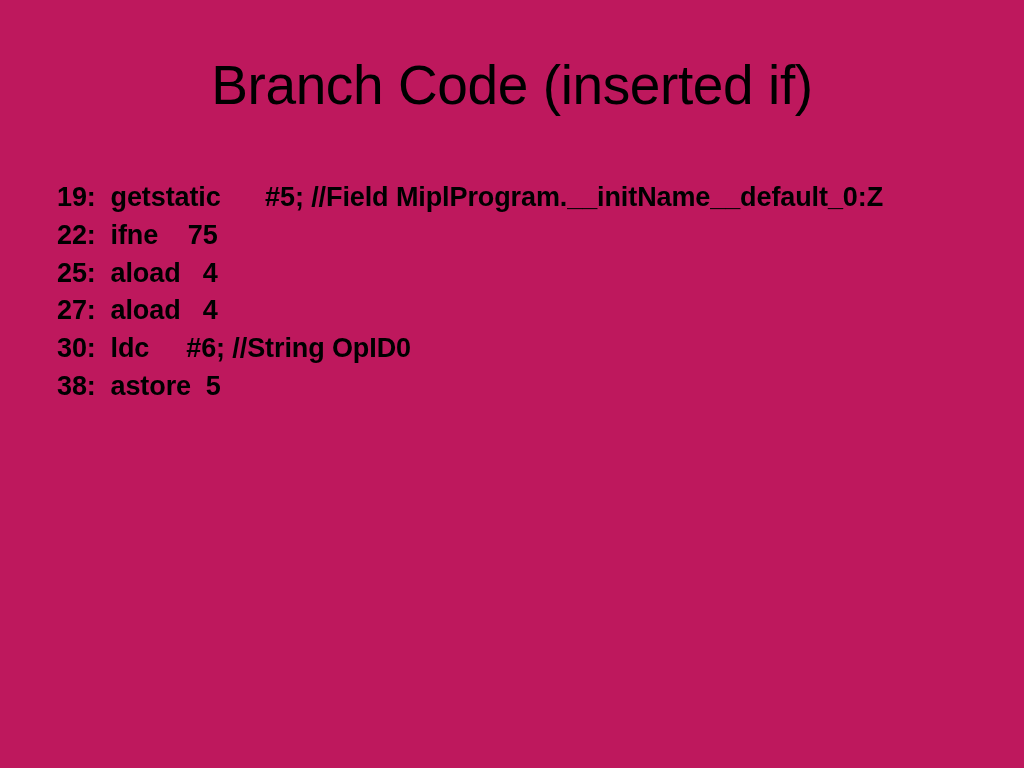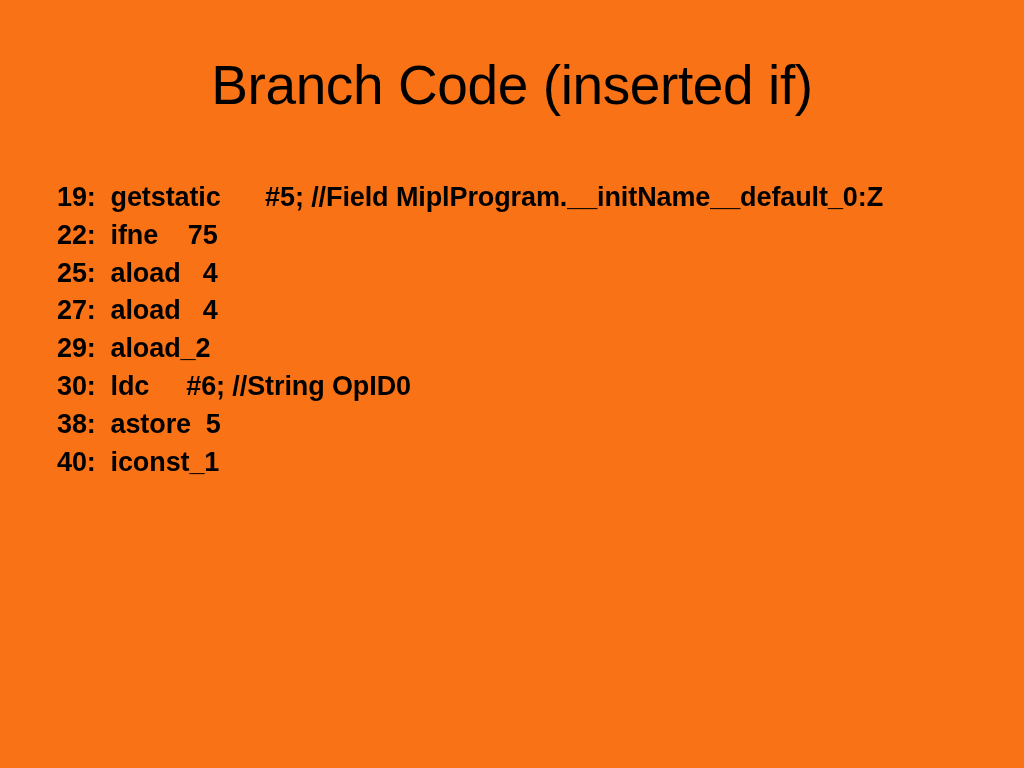--- a/index.html
+++ b/index.html
@@ -12,21 +12,21 @@
     height: 768px;
     background: #ffffff;
     font-family: "Liberation Sans", sans-serif;
     color: #000000;
     overflow: hidden;
   }
   .slide {
     position: relative;
     width: 1024px;
     height: 768px;
-    background: #f97316;
+    background: #be185d;
   }
   .slide-title {
     position: absolute;
     left: 0;
     top: 52px;
     width: 1024px;
     text-align: center;
     font-size: 55px;
     line-height: 66px;
     font-weight: 400;
@@ -54,19 +54,17 @@
 
 <div class="slide">
 
   <div class="slide-title">Branch Code (inserted if)</div>
 
   <div class="code-block">
     <div class="code-line">19:  getstatic      #5; //Field MiplProgram.__initName__default_0:Z</div>
     <div class="code-line">22:  ifne    75</div>
     <div class="code-line">25:  aload   4</div>
     <div class="code-line">27:  aload   4</div>
-    <div class="code-line">29:  aload_2</div>
     <div class="code-line">30:  ldc     #6; //String OpID0</div>
     <div class="code-line">38:  astore  5</div>
-    <div class="code-line">40:  iconst_1</div>
   </div>
 
 </div>
 
 </body></html>

